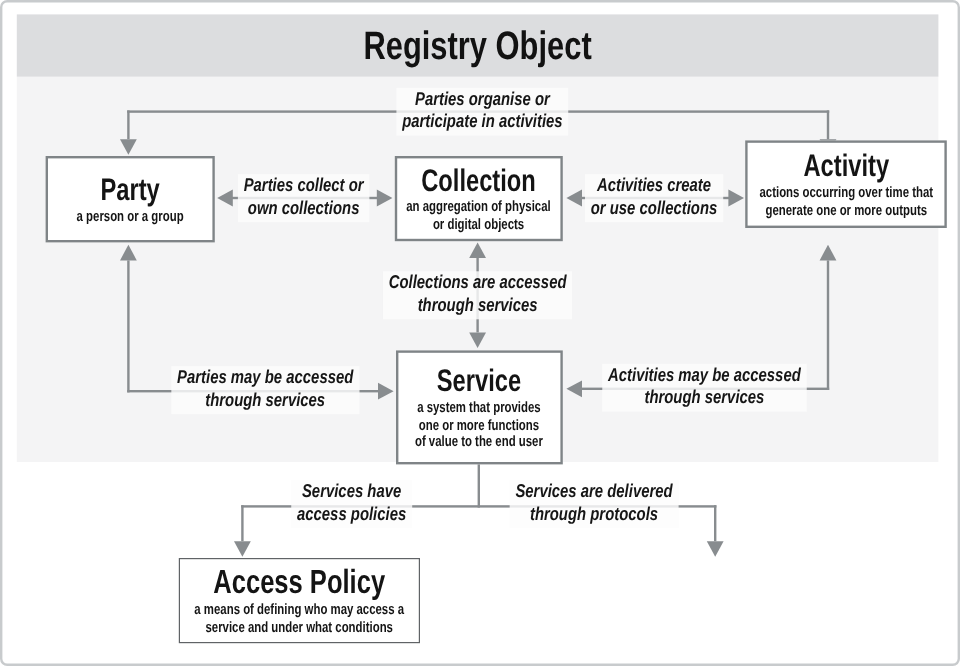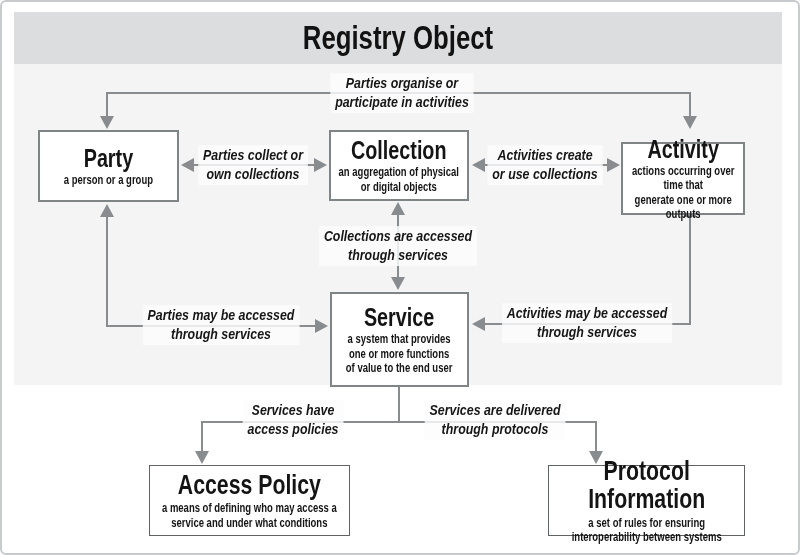--- a/index.html
+++ b/index.html
@@ -99,21 +99,21 @@
   </div>
 
   <div class="node" style="left:327px;top:128px;width:140px;height:71px;">
     <div class="node-inner">
       <div class="node-title">Collection</div>
       <div class="node-desc">an aggregation of physical
 or digital objects</div>
     </div>
   </div>
 
-  <div class="node" style="left:619px;top:140px;width:124px;height:73px;">
+  <div class="node" style="left:619px;top:115px;width:168px;height:73px;">
     <div class="node-inner">
       <div class="node-title">Activity</div>
       <div class="node-desc">actions occurring over time that
 generate one or more outputs</div>
     </div>
   </div>
 
   <div class="node" style="left:328px;top:290px;width:139px;height:95px;">
     <div class="node-inner">
       <div class="node-title">Service</div>
@@ -124,21 +124,14 @@
   </div>
 
   <div class="node thin big" style="left:104px;top:463px;width:201px;height:71px;">
     <div class="node-inner">
       <div class="node-title">Access Policy</div>
       <div class="node-desc">a means of defining who may access a
 service and under what conditions</div>
     </div>
   </div>
 
-  <div class="node thin big" style="left:503px;top:463px;width:197px;height:71px;">
-    <div class="node-inner">
-      <div class="node-title">Protocol Information</div>
-      <div class="node-desc">a set of rules for ensuring
-interoperability between systems</div>
-    </div>
-  </div>
 
 </div>
 
 </body></html>

